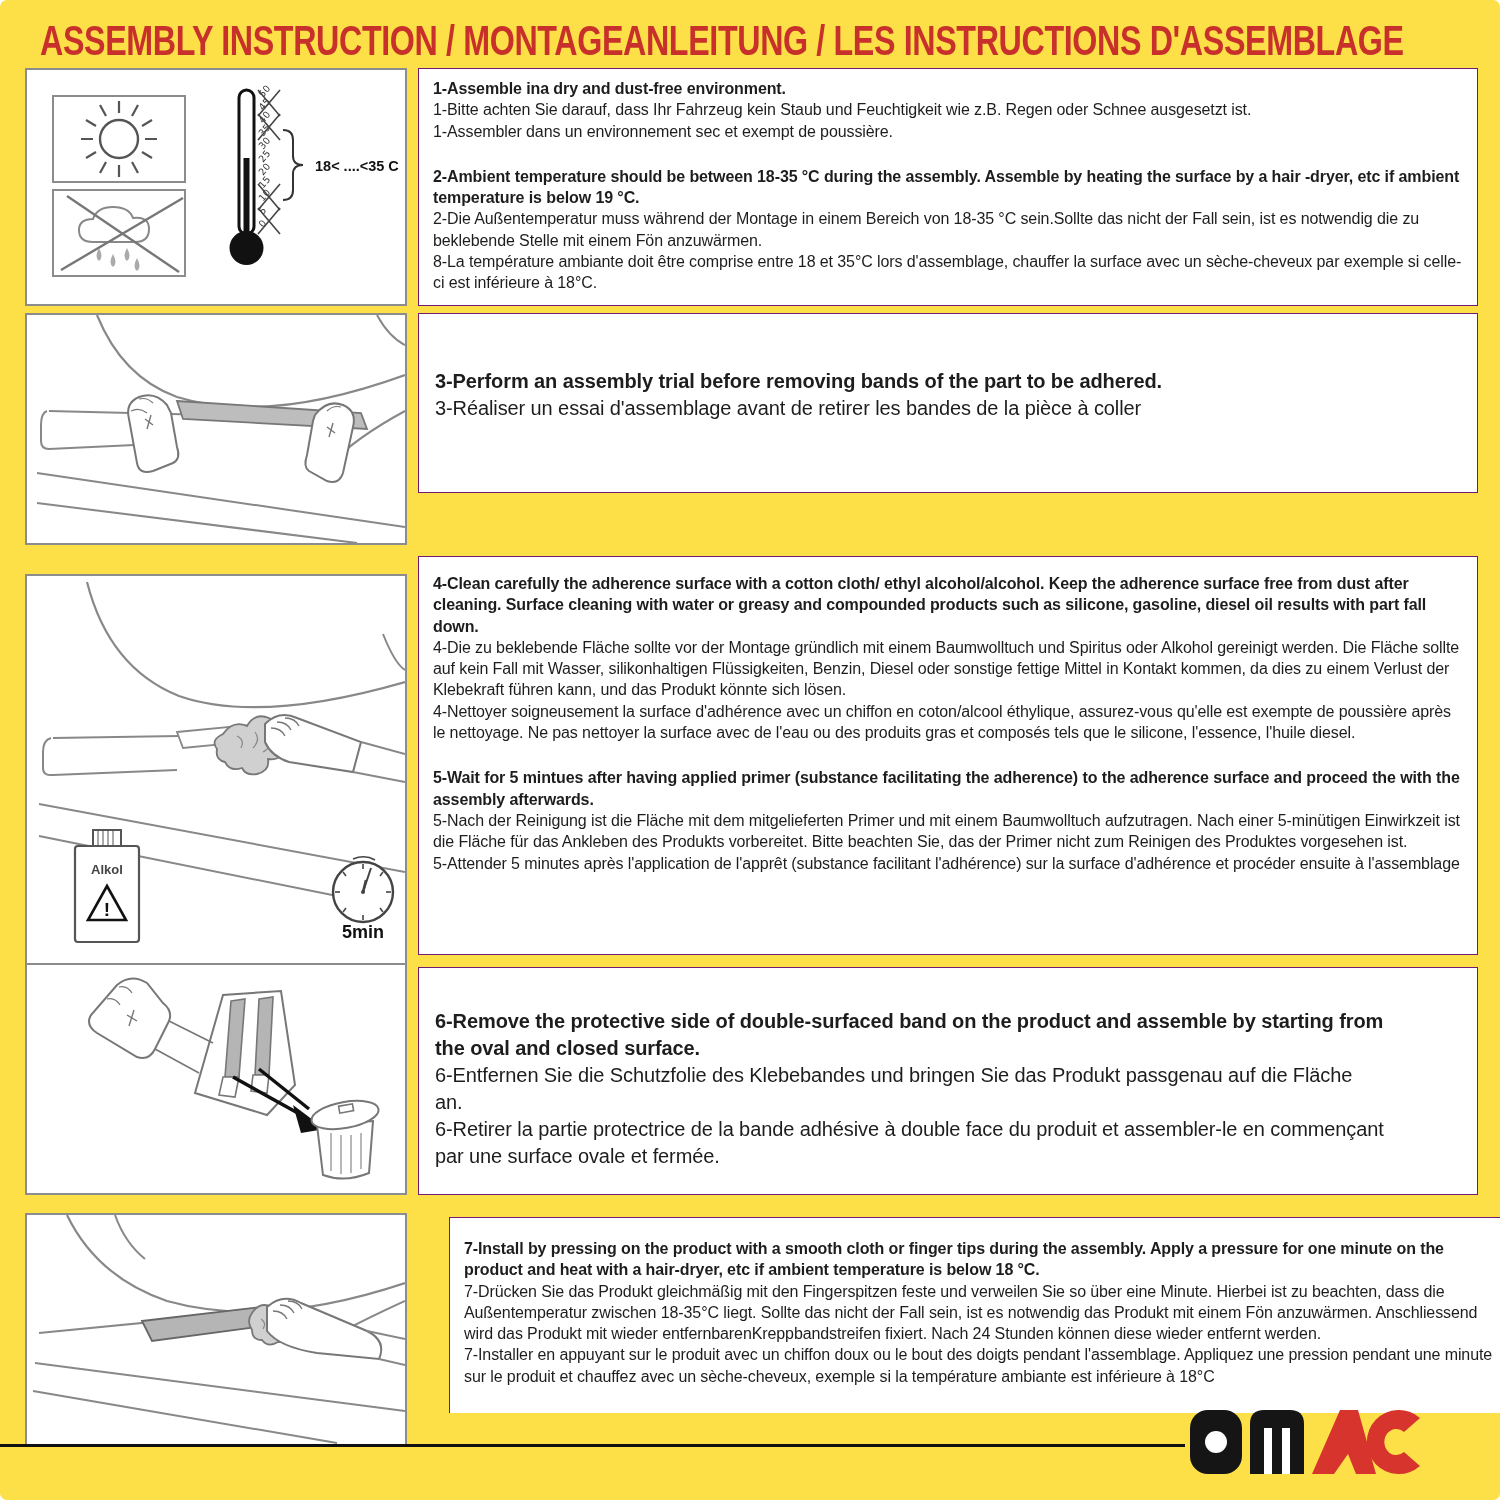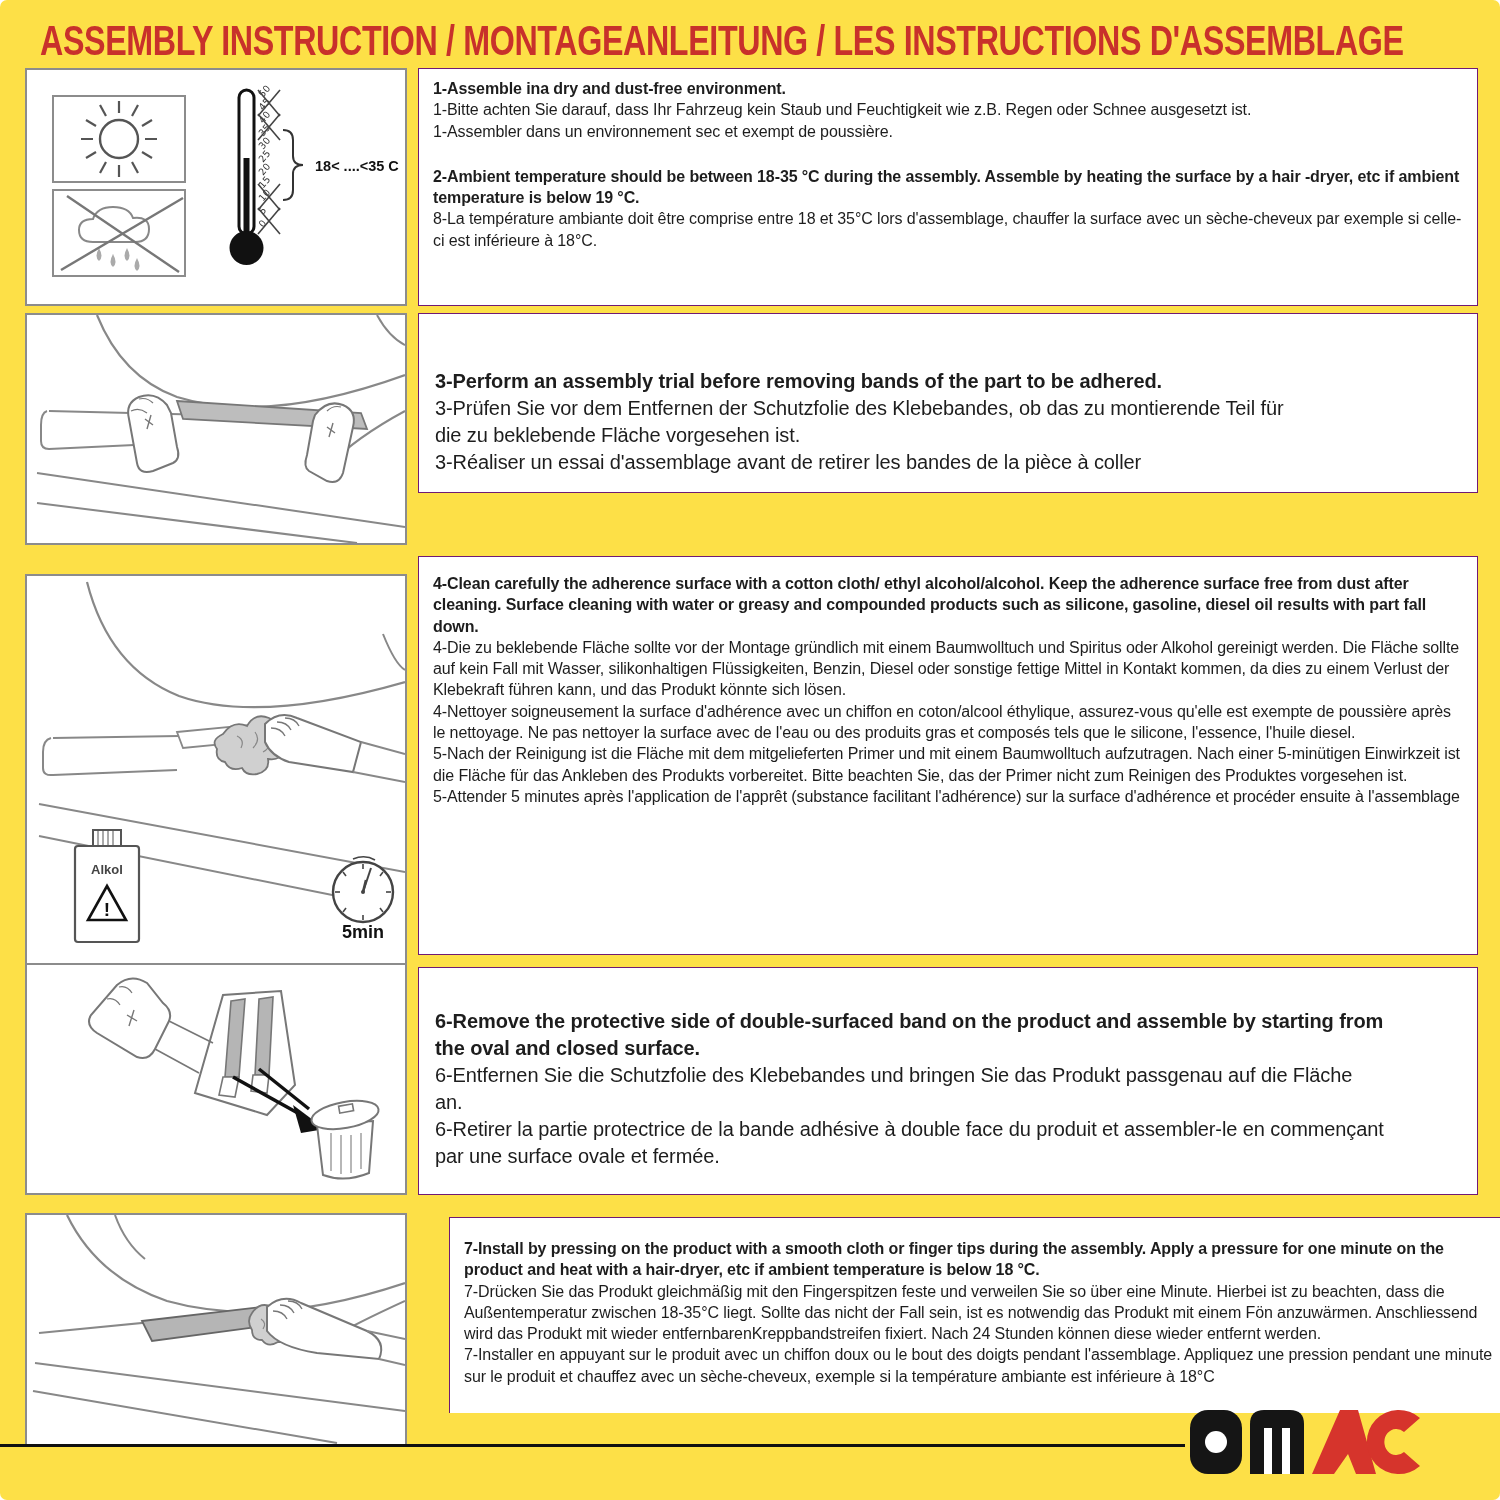--- a/index.html
+++ b/index.html
@@ -92,20 +92,21 @@
         <text x="288" y="101" font-family="Liberation Sans, sans-serif" font-size="14.5" font-weight="bold" fill="#111">18&lt; ....&lt;35 C</text>
       </g>
     </svg>
   </div>
   <div class="box box-right" style="left:418px;top:68px;width:1060px;height:238px;">
     <div class="txt small" style="left:14px;top:9px;width:1030px;position:absolute;">
       <p class="b">1-Assemble ina dry and dust-free environment.</p>
       <p>1-Bitte achten Sie darauf, dass Ihr Fahrzeug kein Staub und Feuchtigkeit wie z.B. Regen oder Schnee ausgesetzt ist.</p>
       <p>1-Assembler dans un environnement sec et exempt de poussière.</p>
       <p class="b gap">2-Ambient temperature should be between 18-35 °C  during the assembly. Assemble by heating the surface by a hair -dryer, etc if ambient temperature is below 19 °C.</p>
+      <p>2-Die Außentemperatur muss während der Montage in einem Bereich von 18-35 °C  sein.Sollte das nicht der Fall sein, ist es notwendig die zu beklebende Stelle mit einem Fön anzuwärmen.</p>
       <p>8-La température ambiante doit être comprise entre 18 et 35°C lors d'assemblage, chauffer la surface avec un sèche-cheveux par exemple si celle-ci est inférieure à 18°C.</p>
     </div>
   </div>
 
   <div class="box box-left" style="left:25px;top:313px;width:382px;height:232px;">
     <svg width="378" height="228" viewBox="0 0 378 228">
       <path d="M70,0 Q95,62 150,82 Q240,110 378,60" fill="none" stroke="#888" stroke-width="2.2"></path>
       <path d="M350,0 Q362,22 378,30" fill="none" stroke="#888" stroke-width="2"></path>
       <path d="M378,96 Q330,122 302,150" fill="none" stroke="#888" stroke-width="2"></path>
       <path d="M20,96 Q14,98 14,110 L14,126 Q14,134 22,134 L150,128" fill="none" stroke="#888" stroke-width="2"></path>
@@ -121,21 +122,20 @@
         <path d="M300,112 l8,6 m-2,-10 l-4,14" stroke="#777" stroke-width="1.4" fill="none"></path>
         <path d="M314,92 q-8,-2 -14,4" stroke="#777" stroke-width="1.2" fill="none"></path>
       </g>
       <path d="M10,158 L378,212" fill="none" stroke="#888" stroke-width="2"></path>
       <path d="M10,188 L330,228" fill="none" stroke="#888" stroke-width="2"></path>
     </svg>
   </div>
   <div class="box box-right" style="left:418px;top:313px;width:1060px;height:180px;">
     <div class="txt big" style="left:16px;top:54px;width:870px;position:absolute;">
       <p class="b">3-Perform an assembly trial before removing bands of the part to be adhered.</p>
-      <p>3-Prüfen Sie vor dem Entfernen der Schutzfolie des Klebebandes, ob das zu montierende Teil für die zu beklebende Fläche vorgesehen ist.</p>
       <p>3-Réaliser un essai d'assemblage avant de retirer les bandes de la pièce à coller</p>
     </div>
   </div>
 
   <div class="box box-left" style="left:25px;top:556px;width:382px;height:399px;margin-top:18px;">
     <svg width="378" height="395" viewBox="0 0 378 395">
       <path d="M60,6 Q82,92 152,120 Q232,148 378,106" fill="none" stroke="#888" stroke-width="2.2"></path>
       <path d="M356,58 Q368,88 378,94" fill="none" stroke="#888" stroke-width="2"></path>
       <path d="M24,162 Q16,164 16,176 L16,192 Q16,200 26,199 L150,194" fill="none" stroke="#888" stroke-width="2"></path>
       <path d="M26,162 L152,160" fill="none" stroke="#888" stroke-width="2"></path>
@@ -177,20 +177,21 @@
         <path d="M326,283 Q338,278 348,284" fill="none" stroke="#444" stroke-width="1.6"></path>
         <text x="336" y="362" text-anchor="middle" font-family="Liberation Sans, sans-serif" font-size="18" font-weight="bold" fill="#111">5min</text>
       </g>
     </svg>
   </div>
   <div class="box box-right" style="left:418px;top:556px;width:1060px;height:399px;">
     <div class="txt small" style="left:14px;top:16px;width:1030px;position:absolute;">
       <p class="b">4-Clean carefully the adherence surface with a cotton cloth/ ethyl alcohol/alcohol. Keep the adherence surface free from dust after cleaning. Surface cleaning with water or greasy and compounded products such as silicone, gasoline, diesel oil results with part fall down.</p>
       <p>4-Die zu beklebende Fläche sollte vor der Montage gründlich mit einem Baumwolltuch und Spiritus oder Alkohol gereinigt werden. Die Fläche sollte auf kein Fall mit Wasser, silikonhaltigen Flüssigkeiten, Benzin, Diesel oder sonstige fettige Mittel in Kontakt kommen, da dies zu einem Verlust der Klebekraft führen kann, und das Produkt könnte sich lösen.</p>
       <p>4-Nettoyer soigneusement la surface d'adhérence avec un chiffon en coton/alcool éthylique, assurez-vous qu'elle est exempte de poussière après le nettoyage. Ne pas nettoyer la surface avec de l'eau ou des produits gras et composés tels que le silicone, l'essence, l'huile diesel.</p>
+      <p class="b gap">5-Wait for 5 mintues after having applied primer (substance facilitating the adherence) to the adherence surface and proceed the with the assembly afterwards.</p>
       <p>5-Nach der Reinigung ist die Fläche mit dem mitgelieferten Primer und mit einem Baumwolltuch aufzutragen. Nach einer 5-minütigen Einwirkzeit ist die Fläche für das Ankleben des Produkts vorbereitet. Bitte beachten Sie, das der Primer nicht zum Reinigen des Produktes vorgesehen ist.</p>
       <p>5-Attender 5 minutes après l'application de l'apprêt (substance facilitant l'adhérence) sur la surface d'adhérence et procéder ensuite à l'assemblage</p>
     </div>
   </div>
 
   <div class="box box-left" style="left:25px;top:963px;width:382px;height:232px;">
     <svg width="378" height="228" viewBox="0 0 378 228">
       <polygon points="168,128 196,30 254,26 268,120 240,150" fill="#fff" stroke="#777" stroke-width="2"></polygon>
       <polygon points="204,36 218,34 212,112 198,112" fill="#b5b5b5" stroke="#777" stroke-width="1.6"></polygon>
       <polygon points="232,34 246,32 242,110 228,110" fill="#b5b5b5" stroke="#777" stroke-width="1.6"></polygon>

